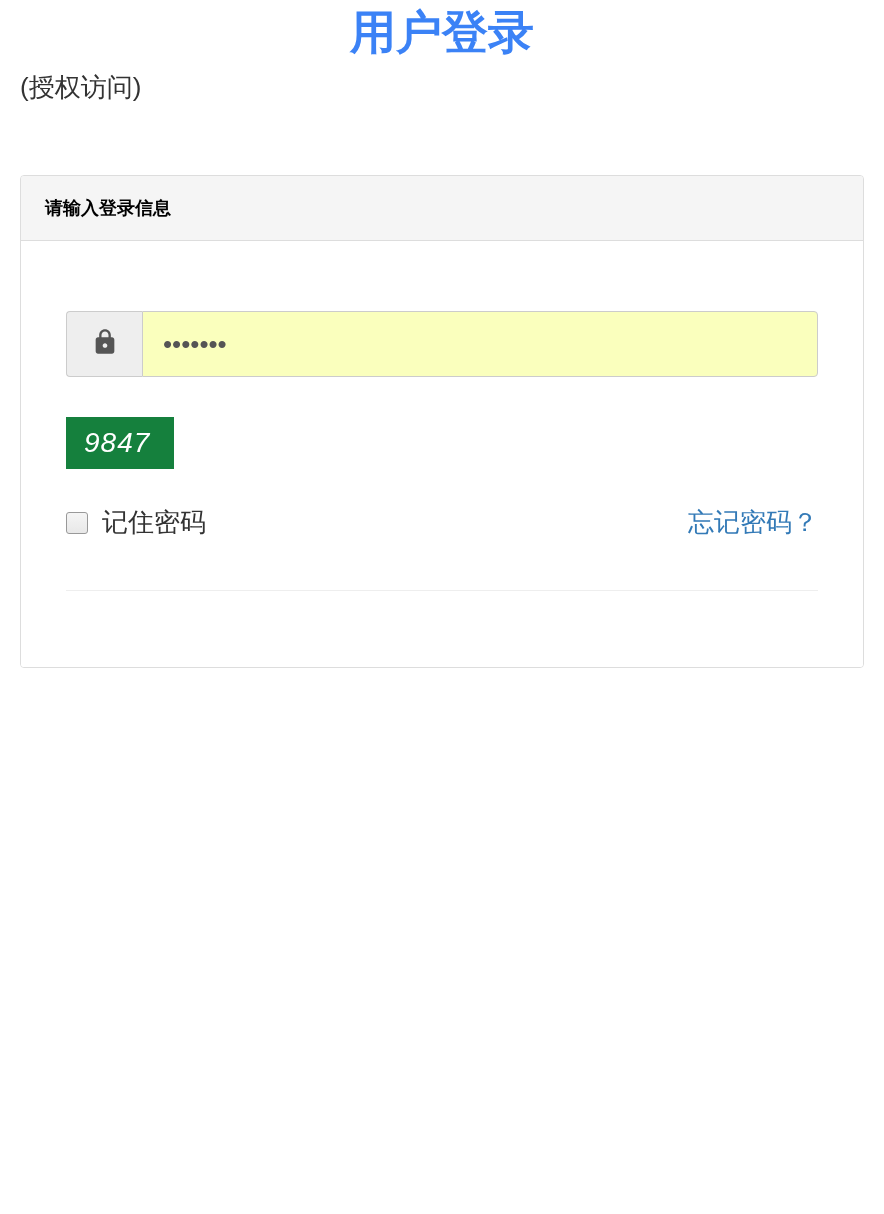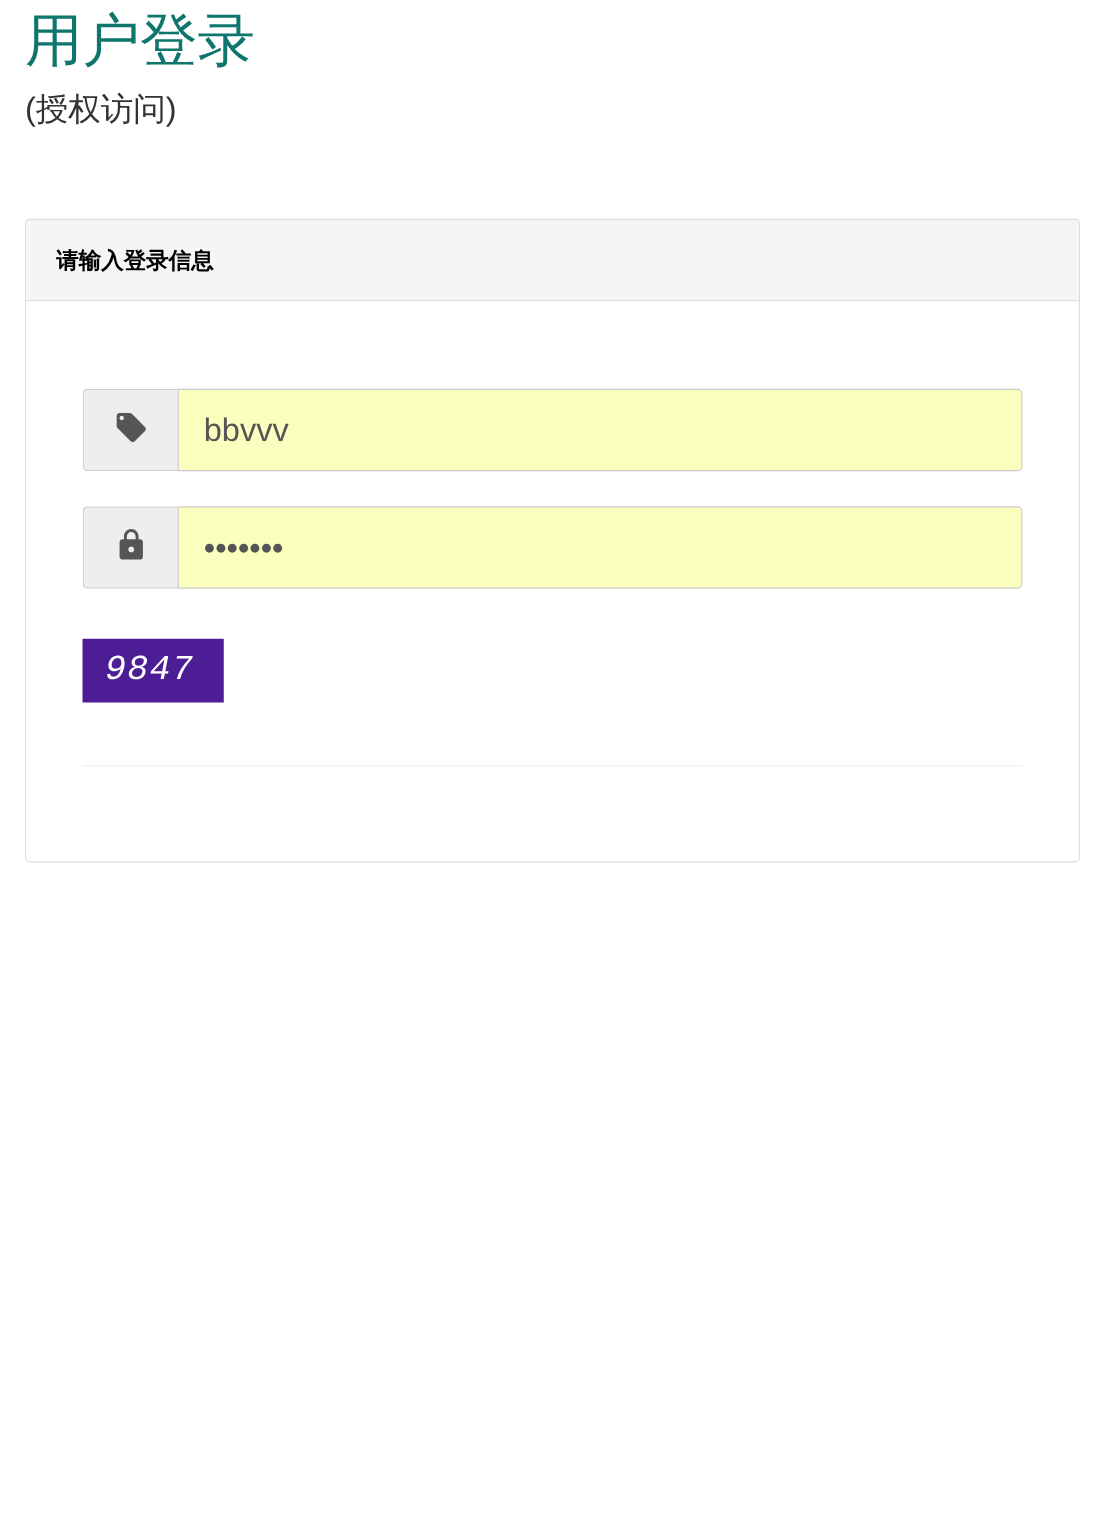--- a/index.html
+++ b/index.html
@@ -4,24 +4,24 @@
   <style>
     * { box-sizing: border-box; margin: 0; padding: 0; }
     body {
       font-family: "Helvetica Neue", Helvetica, Arial, "Microsoft YaHei", sans-serif;
       background: #fff;
       width: 884px;
       height: 1214px;
       padding: 0 20px;
     }
     .page-title {
-      text-align: left;
-      color: #0f766e;
+      text-align: center;
+      color: #3b82f6;
       font-size: 46px;
-      font-weight: 400;
+      font-weight: 700;
       margin-top: 0;
       line-height: 1.4;
     }
     .page-subtitle {
       color: #333;
       font-size: 26px;
       margin-top: 6px;
     }
     .panel {
       border: 1px solid #ddd;
@@ -67,23 +67,23 @@
       outline: none;
     }
     .form-control::placeholder {
       color: #999;
     }
     .autofill {
       background: #faffbd;
     }
     .captcha-img {
       display: inline-block;
-      background: #4c1d95;
+      background: #15803d;
       color: #fff;
-      font-family: Liberation Mono, monospace;
+      font-family: Liberation Sans, sans-serif;
       font-size: 28px;
       font-weight: 500;
       padding: 10px 24px 10px 18px;
       letter-spacing: 1px;
       margin-top: 12px;
       font-style: italic;
     }
     .options-row {
       display: flex;
       justify-content: space-between;
@@ -138,44 +138,41 @@
 </head>
 <body>
 
 <h1 class="page-title">用户登录</h1>
 <div class="page-subtitle">(授权访问)</div>
 
 <div class="panel">
   <div class="panel-header">请输入登录信息</div>
   <div class="panel-body">
 
-    <div class="input-group">
-      <div class="input-addon">
-        <span>
-          <svg class="icon-svg" viewBox="0 0 24 24" fill="#555">
-            <path d="M21.41 11.58l-9-9C12.05 2.22 11.55 2 11 2H4c-1.1 0-2 .9-2 2v7c0 .55.22 1.05.59 1.42l9 9c.36.36.86.58 1.41.58s1.05-.22 1.41-.59l7-7c.37-.36.59-.86.59-1.41s-.23-1.06-.59-1.42zM5.5 7C4.67 7 4 6.33 4 5.5S4.67 4 5.5 4 7 4.67 7 5.5 6.33 7 5.5 7z"></path>
-          </svg>
-        </span>
-      </div>
-      <input type="text" class="form-control autofill" value="bbvvv" style="">
-    </div>
 
     <div class="input-group">
       <div class="input-addon">
         <span>
           <svg class="icon-svg" viewBox="0 0 24 24" fill="#555">
             <path d="M18 8h-1V6c0-2.76-2.24-5-5-5S7 3.24 7 6v2H6c-1.1 0-2 .9-2 2v10c0 1.1.9 2 2 2h12c1.1 0 2-.9 2-2V10c0-1.1-.9-2-2-2zm-6 9c-1.1 0-2-.9-2-2s.9-2 2-2 2 .9 2 2-.9 2-2 2zM9 8V6c0-1.66 1.34-3 3-3s3 1.34 3 3v2H9z"></path>
           </svg>
         </span>
       </div>
       <input type="text" class="form-control autofill" value="•••••••" style="">
     </div>
 
 
     <div class="captcha-img">9847</div>
 
+    <div class="options-row">
+      <div class="checkbox-wrap">
+        <div class="checkbox"></div>
+        <span class="checkbox-label">记住密码</span>
+      </div>
+      <a class="link">忘记密码？</a>
+    </div>
 
 
     <hr class="divider">
 
 
   </div>
 </div>
 
 </body></html>

